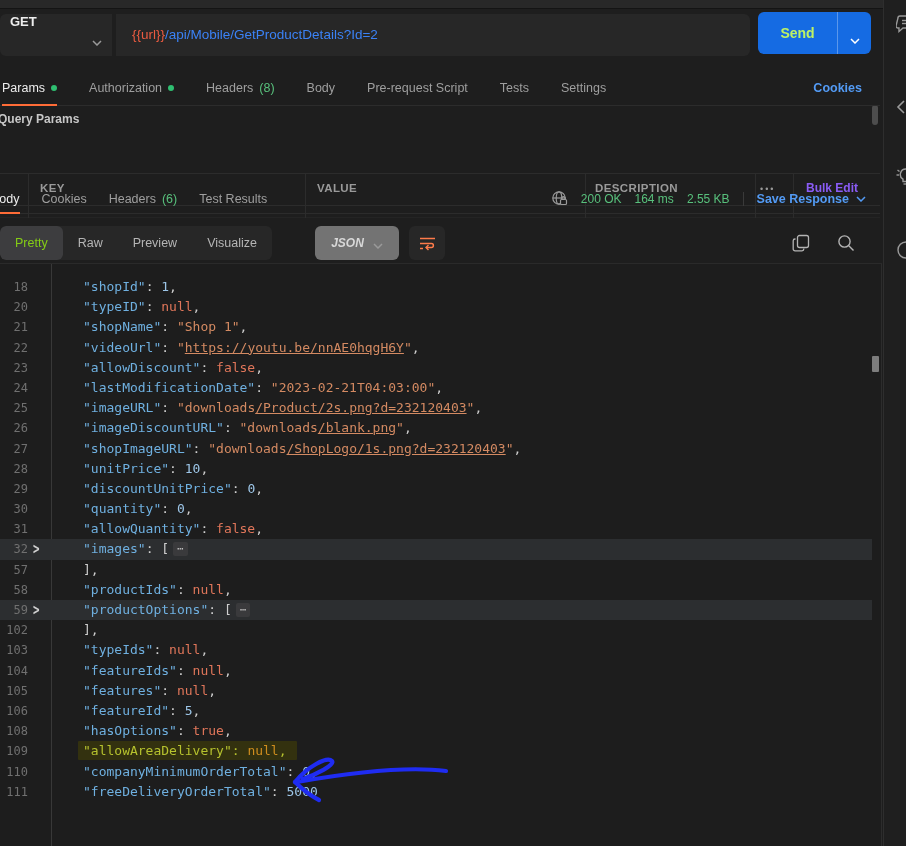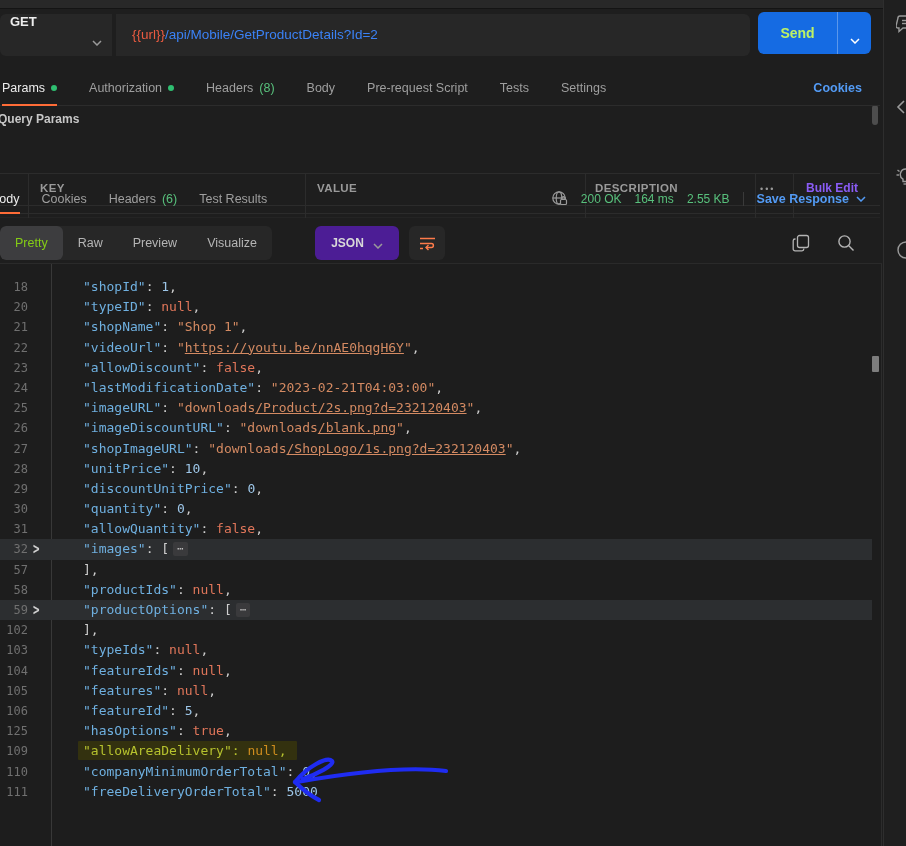--- a/index.html
+++ b/index.html
@@ -51,21 +51,21 @@
   .meta-green { color:#58c07c; font-size:12px; }
   #meta-divider { width:1px; height:14px; background:#3a3a3a; }
   #save-response { display:flex; align-items:center; gap:7px; color:#539bf5; font-size:12.5px; font-weight:600; cursor:pointer; }
   #globe-icon { color:#9a9a9a; display:flex; cursor:pointer; }
 
   
   #view-bar { position:absolute; left:0; top:226px; width:880px; height:34px; }
   #seg { position:absolute; left:0; top:0; height:34px; display:flex; background:#272727; border-radius:6px; overflow:hidden; }
   .seg { padding:0 15px; line-height:34px; font-size:12.5px; color:#b5b5b5; cursor:pointer; }
   .seg.active { background:#3d3d3f; color:#84cc16; border-radius:6px; }
-  #json-dd { position:absolute; left:315px; top:0; width:84px; height:34px; background:#4c1d95; border-radius:6px; display:flex; align-items:center; justify-content:center; gap:9px; cursor:pointer; }
+  #json-dd { position:absolute; left:315px; top:0; width:84px; height:34px; background:#737373; border-radius:6px; display:flex; align-items:center; justify-content:center; gap:9px; cursor:pointer;font-style:italic; }
   #json-dd-label { font-size:12px; font-weight:600; color:#d8d8d8; }
   #json-dd-chevron { color:#9a9a9a; margin-top:2px; }
   #wrap-btn { position:absolute; left:409px; top:0; width:36px; height:34px; background:#272727; border-radius:6px; display:flex; align-items:center; justify-content:center; cursor:pointer; }
   #copy-icon { position:absolute; left:792px; top:8px; color:#b4b4b4; cursor:pointer; }
   #search-icon { position:absolute; left:837px; top:8px; color:#b4b4b4; cursor:pointer; }
   #view-bar-sep { position:absolute; left:0; top:263px; width:882px; height:1px; background:#2a2a2a; }
 
   
   #code-panel { position:absolute; left:0; top:264px; width:882px; height:582px; background:#1d1d1d; padding-top:13px; border-right:1px solid #2c2c2c; overflow:hidden; }
   #gutter-border { position:absolute; left:51px; top:0; width:1px; height:582px; background:#383838; }
@@ -266,21 +266,21 @@
         <div class="code-row"><span class="ln">31</span><span class="code-content"><span class="tk-key">"allowQuantity"</span><span class="tk-punc">: </span><span class="tk-const">false</span><span class="tk-punc">,</span></span></div>
         <div class="code-row collapsed"><span class="ln">32</span><span class="fold">&gt;</span><span class="code-content"><span class="tk-key">"images"</span><span class="tk-punc">: [</span><span class="tk-fold">⋯</span></span></div>
         <div class="code-row"><span class="ln">57</span><span class="code-content"><span class="tk-punc">],</span></span></div>
         <div class="code-row"><span class="ln">58</span><span class="code-content"><span class="tk-key">"productIds"</span><span class="tk-punc">: </span><span class="tk-const">null</span><span class="tk-punc">,</span></span></div>
         <div class="code-row collapsed"><span class="ln">59</span><span class="fold">&gt;</span><span class="code-content"><span class="tk-key">"productOptions"</span><span class="tk-punc">: [</span><span class="tk-fold">⋯</span></span></div>
         <div class="code-row"><span class="ln">102</span><span class="code-content"><span class="tk-punc">],</span></span></div>
         <div class="code-row"><span class="ln">103</span><span class="code-content"><span class="tk-key">"typeIds"</span><span class="tk-punc">: </span><span class="tk-const">null</span><span class="tk-punc">,</span></span></div>
         <div class="code-row"><span class="ln">104</span><span class="code-content"><span class="tk-key">"featureIds"</span><span class="tk-punc">: </span><span class="tk-const">null</span><span class="tk-punc">,</span></span></div>
         <div class="code-row"><span class="ln">105</span><span class="code-content"><span class="tk-key">"features"</span><span class="tk-punc">: </span><span class="tk-const">null</span><span class="tk-punc">,</span></span></div>
         <div class="code-row"><span class="ln">106</span><span class="code-content"><span class="tk-key">"featureId"</span><span class="tk-punc">: </span><span class="tk-num">5</span><span class="tk-punc">,</span></span></div>
-        <div class="code-row"><span class="ln">125</span><span class="code-content"><span class="tk-key">"hasOptions"</span><span class="tk-punc">: </span><span class="tk-const">true</span><span class="tk-punc">,</span></span></div>
+        <div class="code-row"><span class="ln">108</span><span class="code-content"><span class="tk-key">"hasOptions"</span><span class="tk-punc">: </span><span class="tk-const">true</span><span class="tk-punc">,</span></span></div>
         <div class="code-row"><span class="ln">109</span><span class="code-content"><span class="hl-pill"><span class="tk-hkey">"allowAreaDelivery"</span><span class="tk-hpunc">: </span><span class="tk-hconst">null</span><span class="tk-hpunc">,</span></span></span></div>
         <div class="code-row"><span class="ln">110</span><span class="code-content"><span class="tk-key">"companyMinimumOrderTotal"</span><span class="tk-punc">: </span><span class="tk-num">0</span><span class="tk-punc">,</span></span></div>
         <div class="code-row"><span class="ln">111</span><span class="code-content"><span class="tk-key">"freeDeliveryOrderTotal"</span><span class="tk-punc">: </span><span class="tk-num">5000</span></span></div>
       </div>
     <div id="code-scrollthumb"></div>
   </div>
 
   <svg id="annotation-arrow" width="175" height="58" viewBox="0 0 175 58" fill="none" stroke="#1f2cf2" stroke-width="4.2" stroke-linecap="round" stroke-linejoin="round">
     <path d="M163 23 C 132 19 88 21 14 34"></path>
     <path d="M12 34 C 24 19 44 8 49 13 C 52 17 34 26 20 31"></path>

